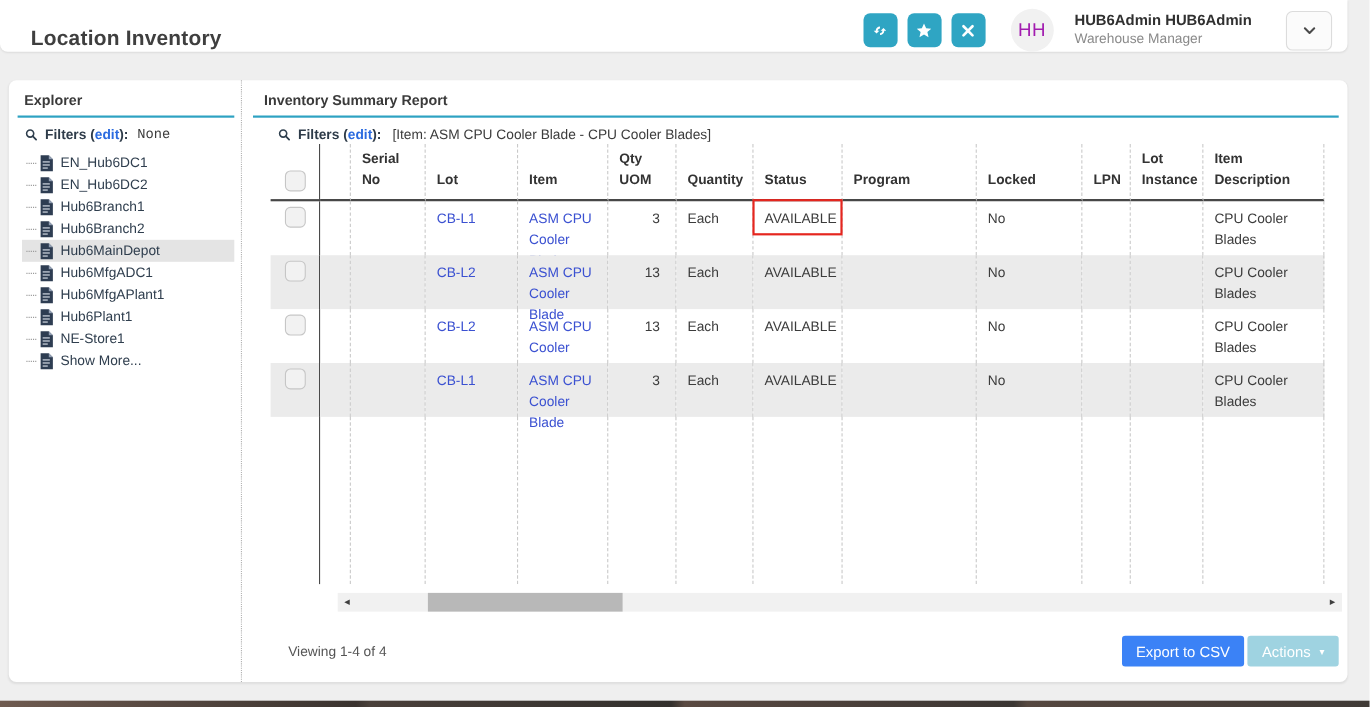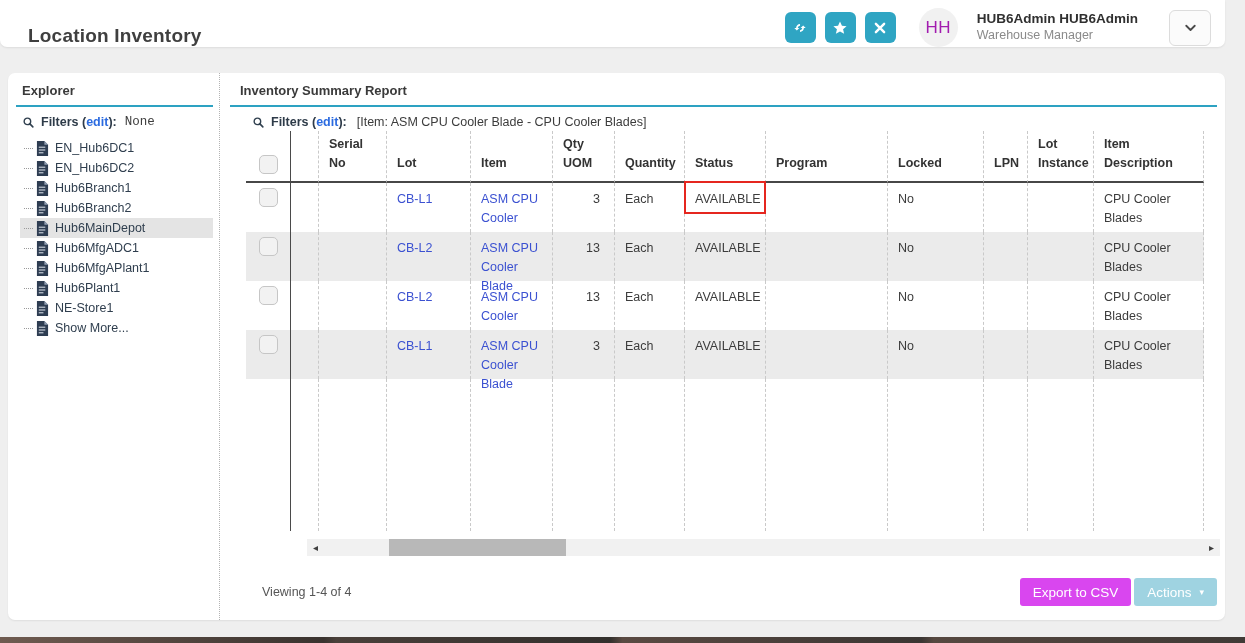--- a/index.html
+++ b/index.html
@@ -101,21 +101,21 @@
   .hs-right { position:absolute; right:6px; }
   .hs-thumb { position:absolute; left:82px; width:177px; top:0; height:17px; background:#b8b8b8; cursor:grab; }
   
   .report-footer { display:flex; align-items:center; margin:22px 0 0 32px; padding-right:0; }
   .viewing { font-size:12.5px; color:#555; }
   .footer-btns { margin-left:auto; display:flex; gap:3px; }
   .btn {
     height:28px; border:none; border-radius:3px; color:#fff; font-size:13.5px;
     font-family:inherit; padding:0 13px; cursor:pointer; display:flex; align-items:center; gap:8px;
   }
-  .btn-export { background:#d946ef; }
+  .btn-export { background:#3b82f6; }
   .btn-actions { background:#9fd3e1; }
   .btn-actions .caret { font-size:9px; }
   
   .taskbar {
     position:absolute; left:0; bottom:0; width:1245px; height:6px;
     background:linear-gradient(90deg,#6f5b50 0%,#3a332f 26%,#4a403a 27%,#33302d 49%,#5a4a42 50%,#3b3633 74%,#564840 75%,#403a36 100%);
   }
 </style>
 </head>
 <body>

